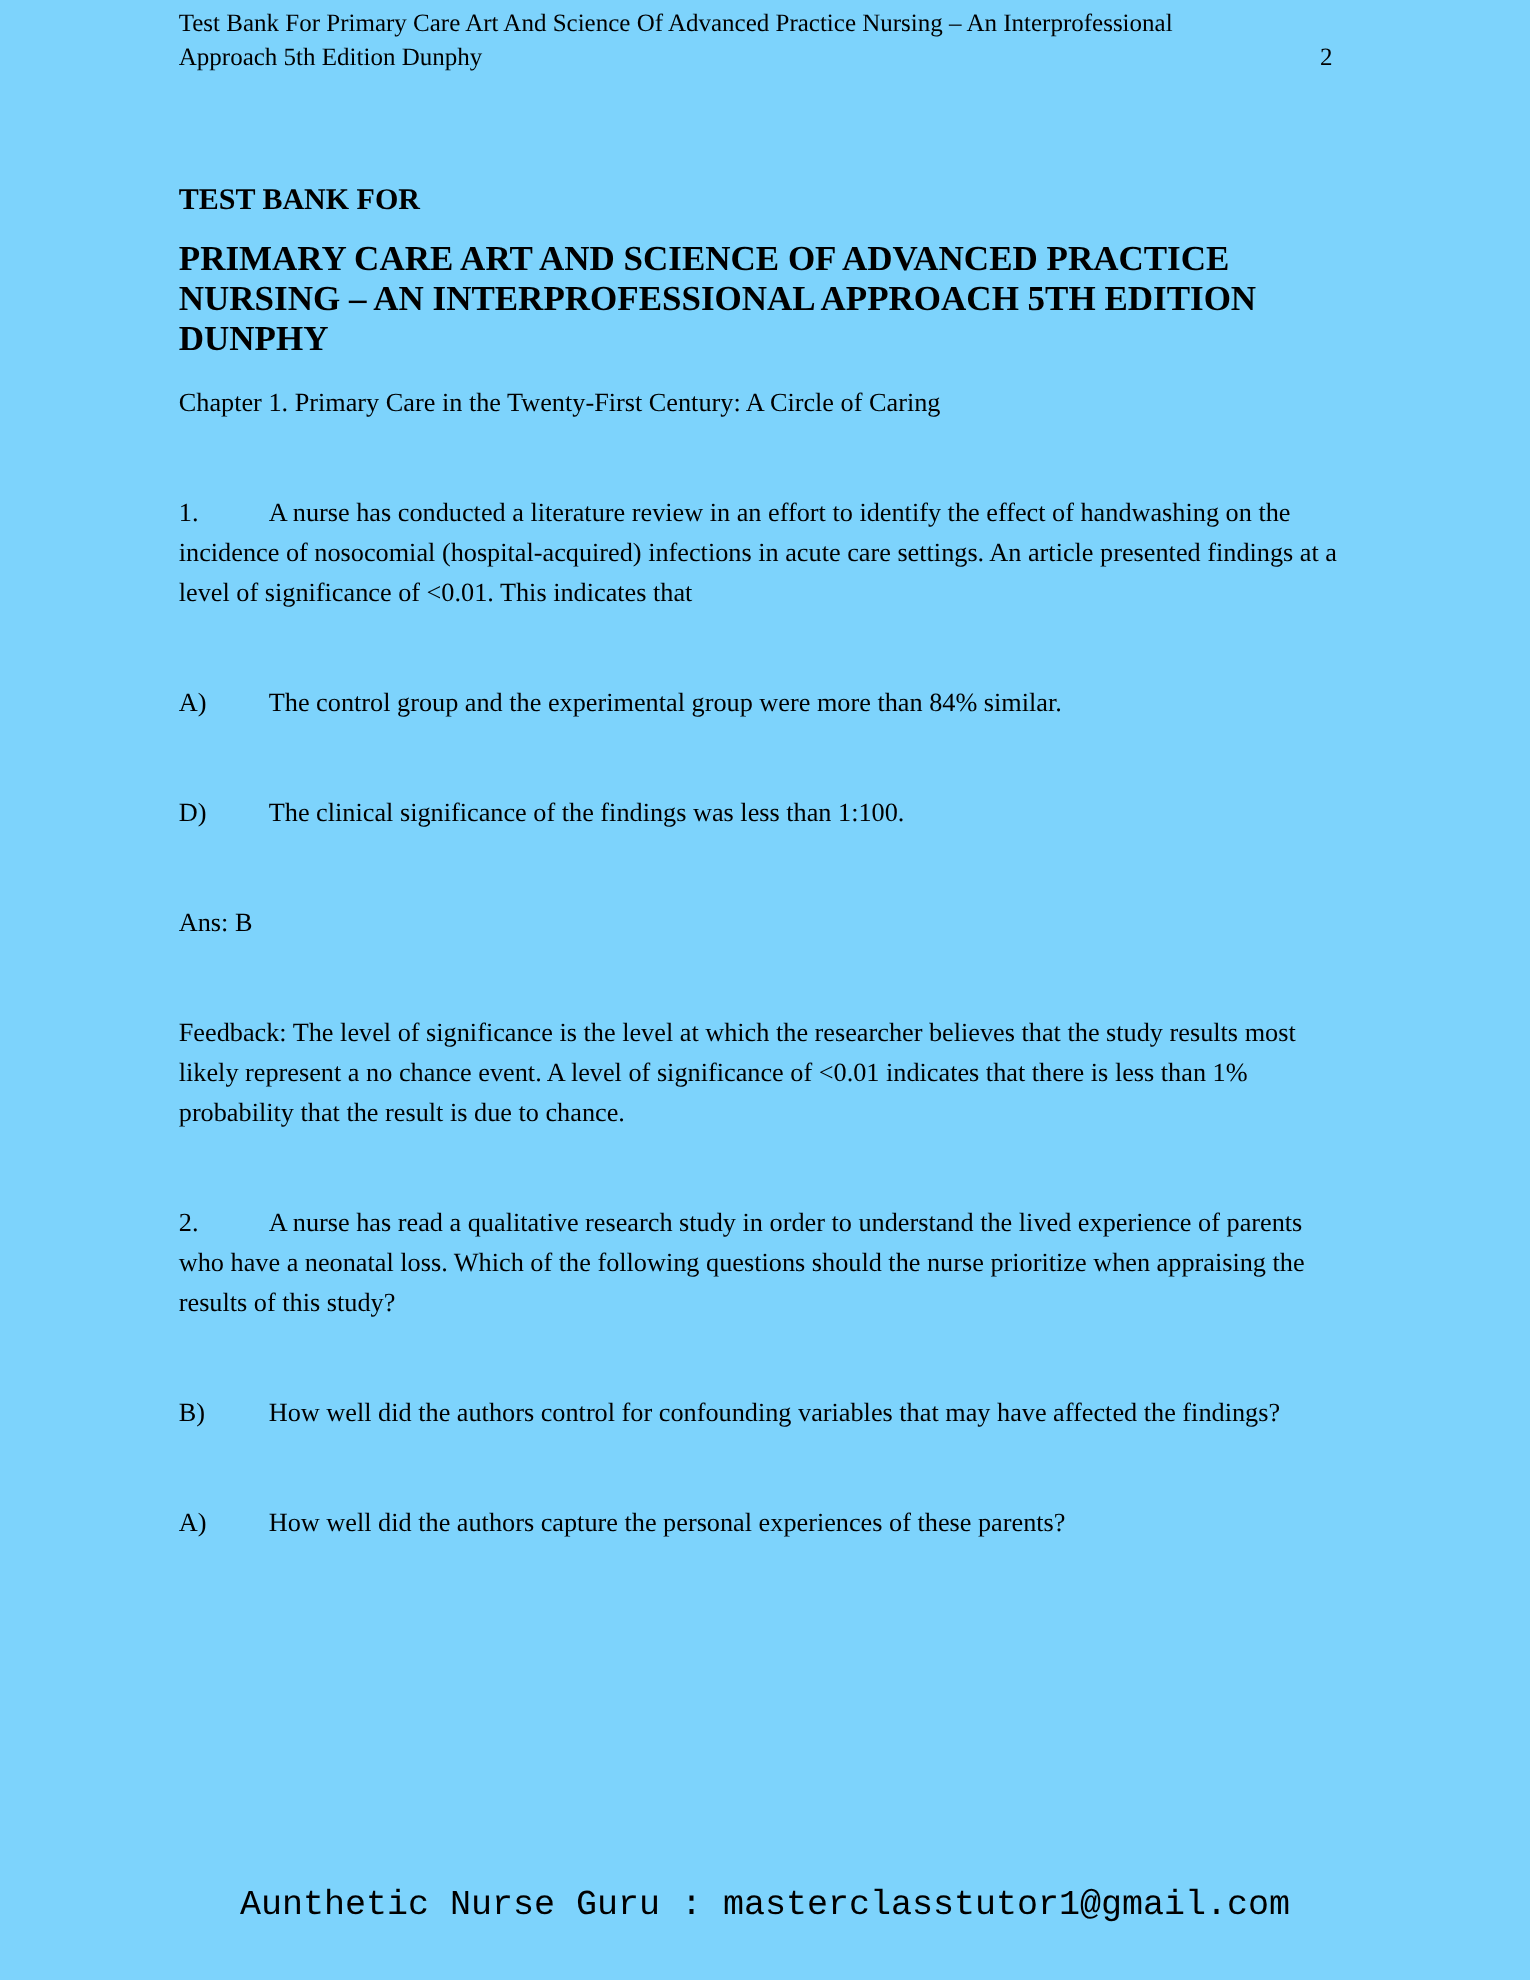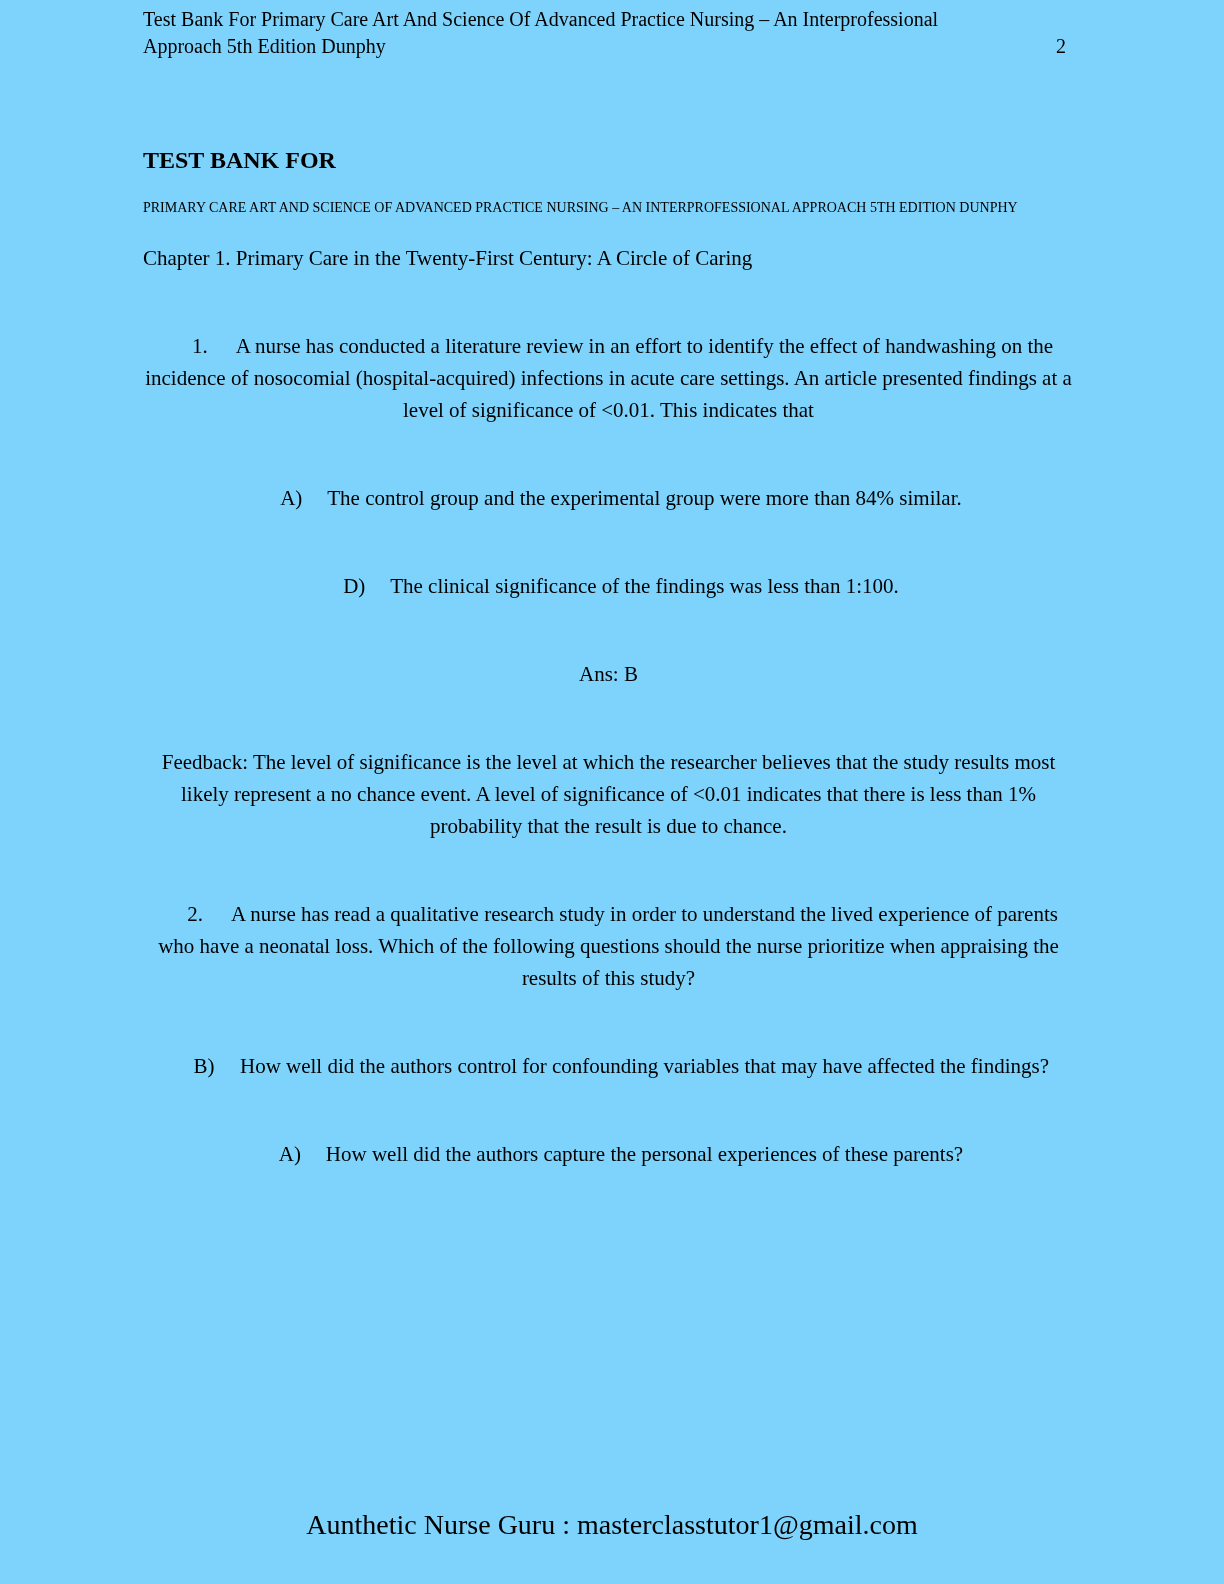--- a/index.html
+++ b/index.html
@@ -31,47 +31,46 @@
   .page-num { padding-right: 8px; font-size: 20px; }
 
   .h-testbank {
     margin-top: 84px;
     font-weight: bold;
     font-size: 24px;
     line-height: 32px;
   }
   .h-title {
     margin-top: 16px;
-    font-weight: normal;
-    font-size: 14px;
+    font-weight: bold;
+    font-size: 28px;
     line-height: 32px;
   }
   .h-chapter {
     margin-top: 18px;
     font-weight: normal;
     font-size: 21px;
     line-height: 32px;
   }
   .para {
     margin-top: 56px;
     font-size: 21px;
     line-height: 32px;
-    text-align: center;
   }
   .tab {
     display: inline-block;
     width: 72px;
   }
   .footer {
     position: absolute;
     left: 0;
     right: 0;
     bottom: 42px;
     text-align: center;
-    font-family: Liberation Serif, serif;
+    font-family: Liberation Mono, monospace;
     font-size: 28px;
     line-height: 34px;
   }
 </style>
 </head>
 <body>
 
 <div class="page">
   <div class="content">
 

